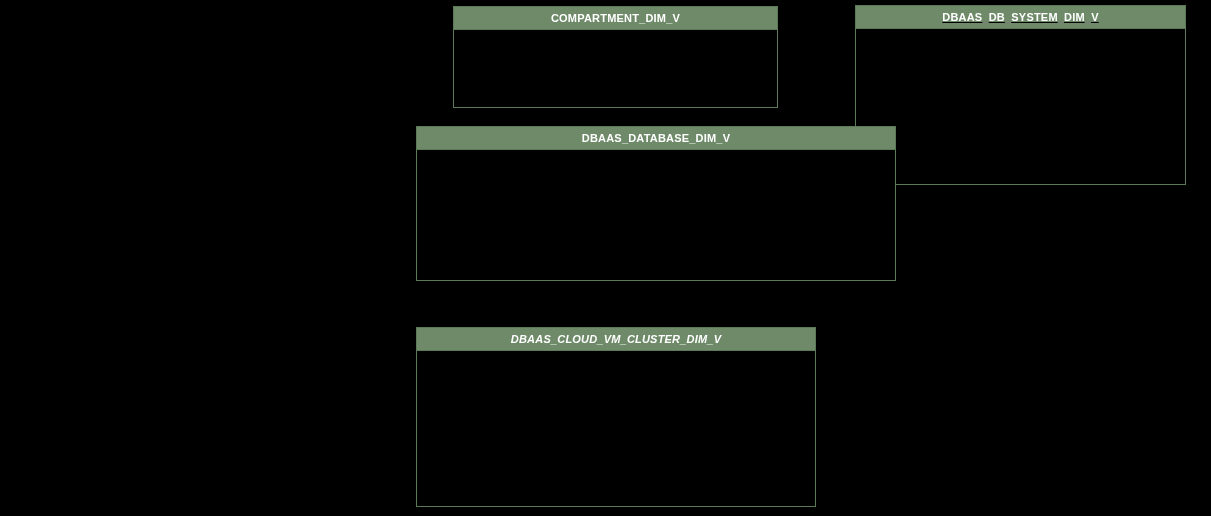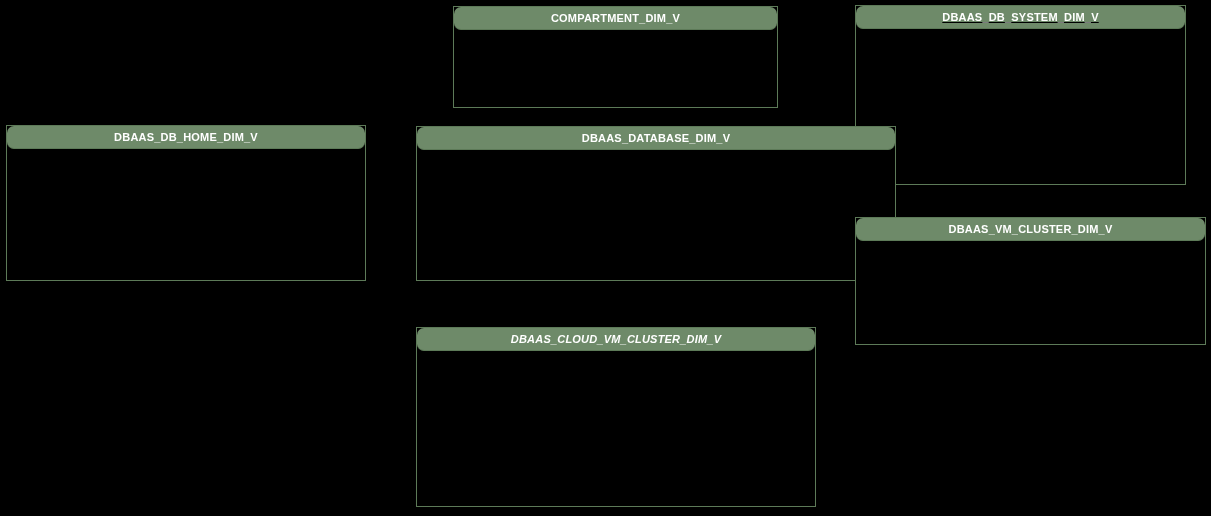--- a/index.html
+++ b/index.html
@@ -34,21 +34,20 @@
     font-weight: bold;
     letter-spacing: 0.2px;
     text-align: center;
     line-height: 22px;
     height: 23px;
     border-bottom: 1px solid #5d7a58;
     white-space: nowrap;
     overflow: hidden;
     text-overflow: ellipsis;
     user-select: none;
-    border-radius: 7px;
   }
   .entity-body {
     flex: 1 1 auto;
     background: #000000;
     padding: 0;
     margin: 0;
     list-style: none;
     overflow: hidden;
   }
 </style>
@@ -57,29 +56,21 @@
 
 <div id="canvas" style="background: rgb(0, 0, 0);">
     <div class="entity" style="left: 453px; top: 6px; width: 325px; height: 102px; border-color: rgb(93, 122, 88); background: rgb(0, 0, 0);">
       <div class="entity-header" style="background: rgb(110, 138, 105); color: rgb(255, 255, 255); border-bottom-color: rgb(93, 122, 88);">COMPARTMENT_DIM_V</div>
       <ul class="entity-body" style="background: rgb(0, 0, 0);"></ul>
     </div>
     <div class="entity" style="left: 855px; top: 5px; width: 331px; height: 180px; border-color: rgb(93, 122, 88); background: rgb(0, 0, 0); text-decoration: underline;">
       <div class="entity-header" style="background: rgb(110, 138, 105); color: rgb(255, 255, 255); border-bottom-color: rgb(93, 122, 88);">DBAAS_DB_SYSTEM_DIM_V</div>
       <ul class="entity-body" style="background: rgb(0, 0, 0);"></ul>
     </div>
-    <div class="entity" style="left: 6px; top: 125px; width: 360px; height: 156px; border-color: rgb(93, 122, 88); background: rgb(0, 0, 0);">
-      <div class="entity-header" style="background: rgb(110, 138, 105); color: rgb(255, 255, 255); border-bottom-color: rgb(93, 122, 88);">DBAAS_DB_HOME_DIM_V</div>
-      <ul class="entity-body" style="background: rgb(0, 0, 0);"></ul>
-    </div>
     <div class="entity" style="left: 416px; top: 126px; width: 480px; height: 155px; border-color: rgb(93, 122, 88); background: rgb(0, 0, 0); gap: 8px;">
       <div class="entity-header" style="background: rgb(110, 138, 105); color: rgb(255, 255, 255); border-bottom-color: rgb(93, 122, 88);">DBAAS_DATABASE_DIM_V</div>
-      <ul class="entity-body" style="background: rgb(0, 0, 0);"></ul>
-    </div>
-    <div class="entity" style="left: 855px; top: 217px; width: 351px; height: 128px; border-color: rgb(93, 122, 88); background: rgb(0, 0, 0);">
-      <div class="entity-header" style="background: rgb(110, 138, 105); color: rgb(255, 255, 255); border-bottom-color: rgb(93, 122, 88);">DBAAS_VM_CLUSTER_DIM_V</div>
       <ul class="entity-body" style="background: rgb(0, 0, 0);"></ul>
     </div>
     <div class="entity" style="left: 416px; top: 327px; width: 400px; height: 180px; border-color: rgb(93, 122, 88); background: rgb(0, 0, 0); font-style: italic;">
       <div class="entity-header" style="background: rgb(110, 138, 105); color: rgb(255, 255, 255); border-bottom-color: rgb(93, 122, 88);">DBAAS_CLOUD_VM_CLUSTER_DIM_V</div>
       <ul class="entity-body" style="background: rgb(0, 0, 0);"></ul>
     </div>
   </div>
 
 </body></html>

